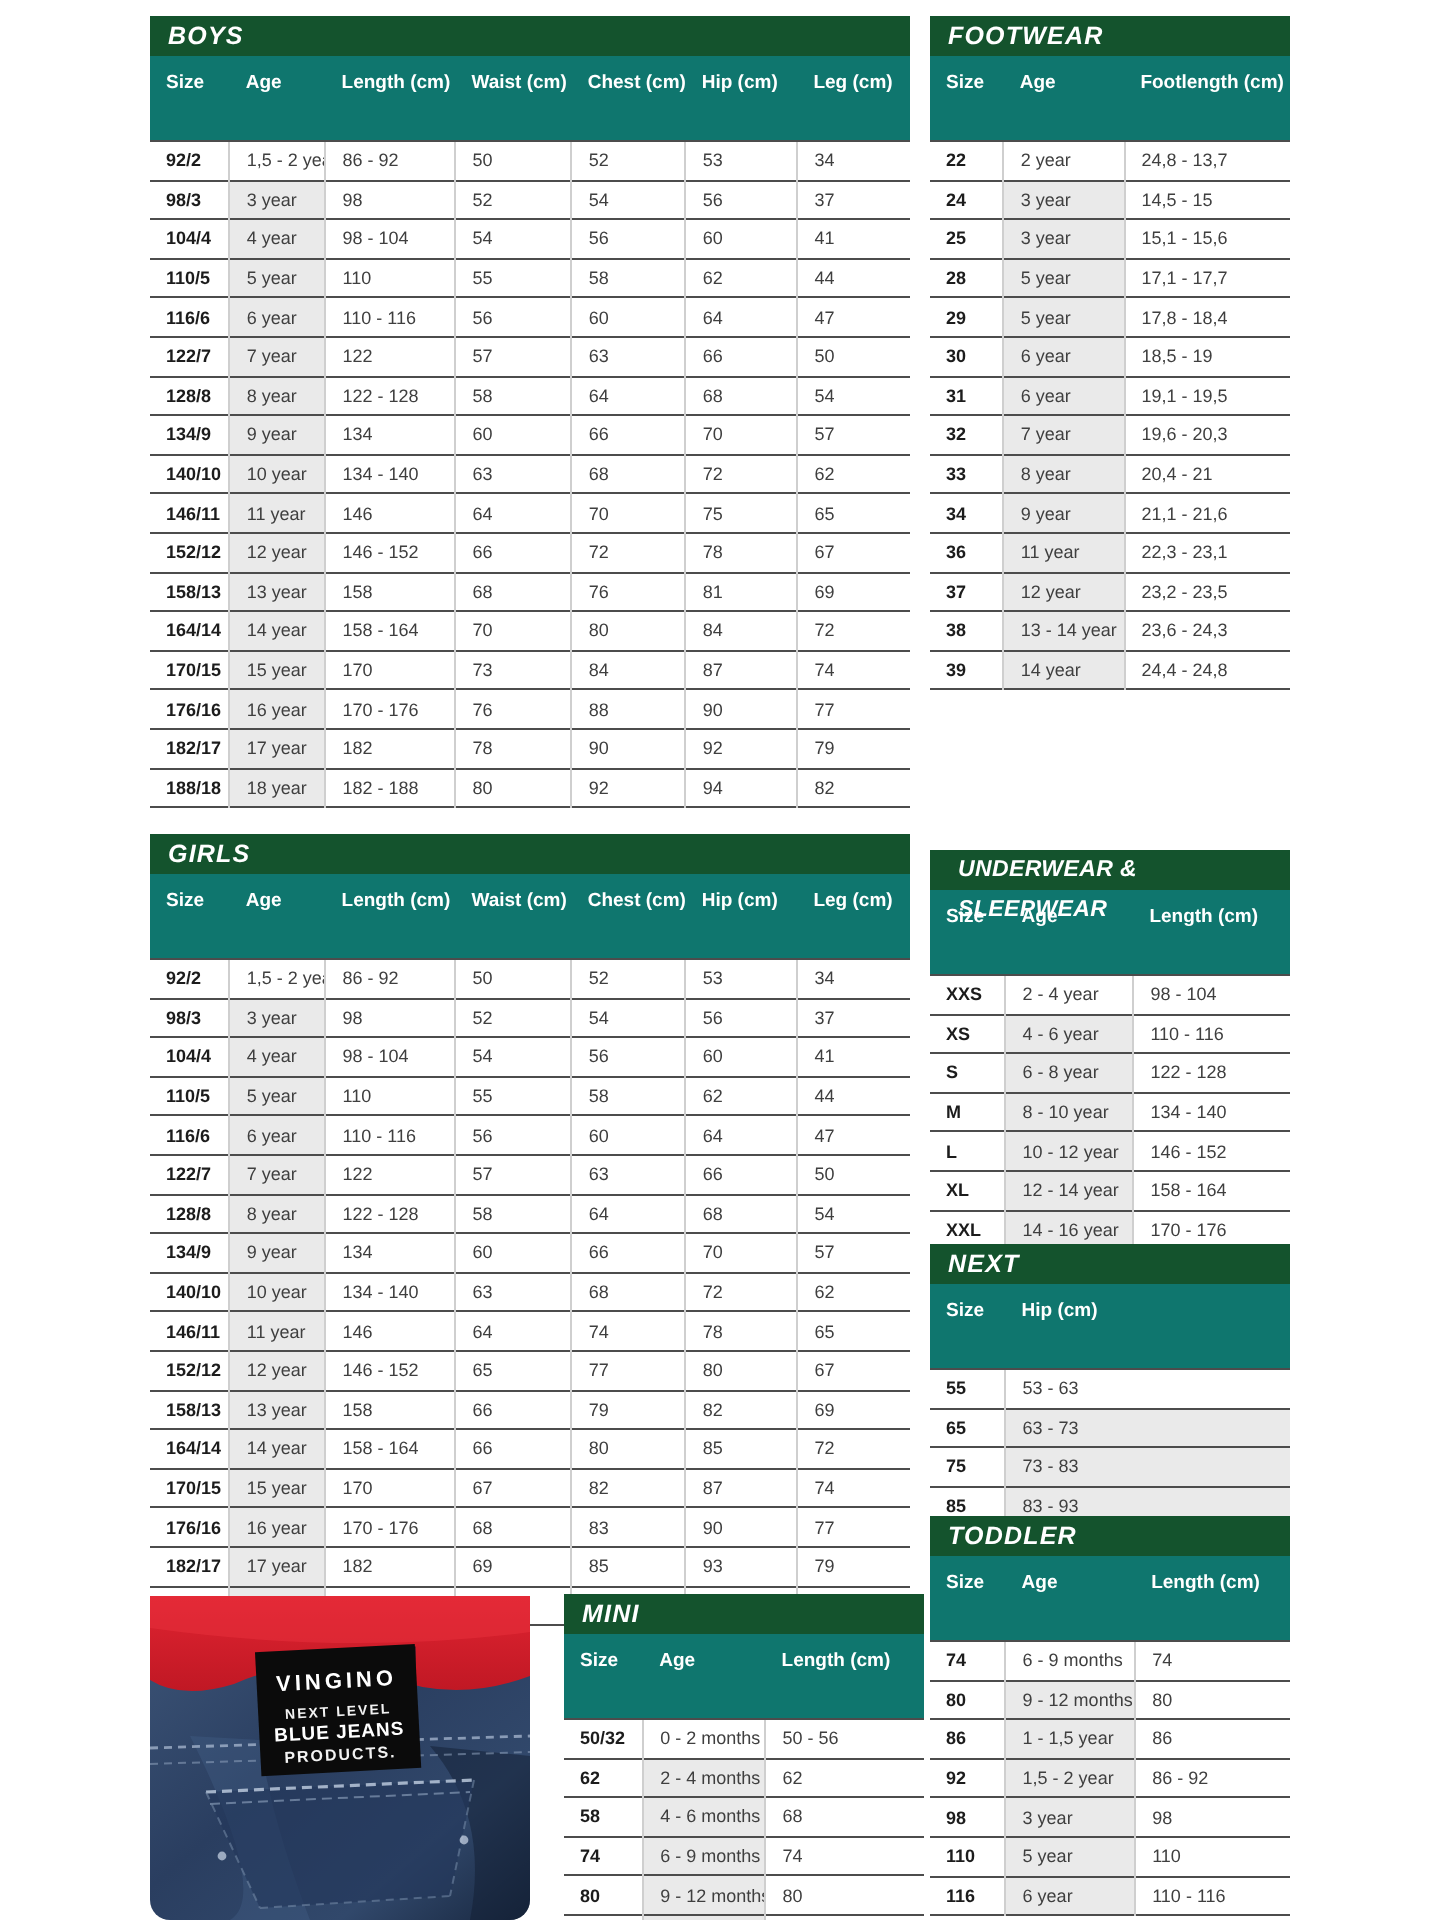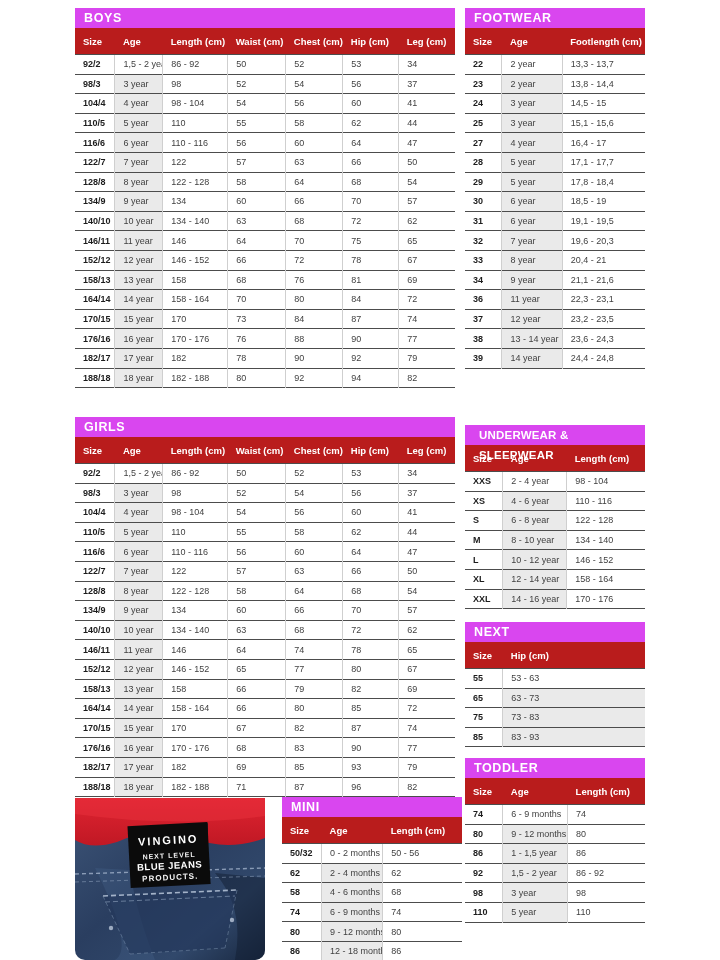--- a/index.html
+++ b/index.html
@@ -4,34 +4,34 @@
 <style>
   html, body { margin:0; padding:0; }
   body {
     width:720px; height:960px; position:relative; overflow:hidden;
     background:#ffffff;
     font-family:"Liberation Sans", sans-serif;
     -webkit-font-smoothing:antialiased;
   }
   .card { position:absolute; }
   .title-bar {
-    background:#d946ef; color:#ffffff;
-    font-weight:bold; 
+    background:#14532d; color:#ffffff;
+    font-weight:bold; font-style:italic;
     font-size:12.5px; letter-spacing:0.6px;
     height:20px; line-height:20px;
     padding-left:9px; box-sizing:border-box;
   }
   table {
     width:100%; border-collapse:collapse; table-layout:fixed;
     border-bottom:1px solid #4c4c4c;
   }
   th {
-    background:#b91c1c; color:#ffffff;
+    background:#0f766e; color:#ffffff;
     font-size:9.5px; font-weight:bold; text-align:left;
-    height:26px; padding:0 0 0 8px;
+    height:26px; padding:0 0 16px 8px;
     white-space:nowrap; overflow:hidden;
   }
   td {
     font-size:9px; color:#3f3f3f;
     height:18.6px; padding:0 0 0 8px;
     border-top:1px solid #4c4c4c;
     border-left:1px solid #cfcfcf;
     white-space:nowrap; overflow:hidden;
     background:#ffffff;
   }
@@ -429,41 +429,31 @@
         <tr>
           <th>Size</th>
           <th>Age</th>
           <th>Footlength (cm)</th>
         </tr>
       </thead>
       <tbody>
         <tr>
           <td>22</td>
           <td>2 year</td>
-          <td>13,3 - 13,7</td>
-        </tr>
-        <tr>
-          <td>23</td>
-          <td>2 year</td>
-          <td>13,8 - 14,4</td>
+          <td>24,8 - 13,7</td>
         </tr>
         <tr>
           <td>24</td>
           <td>3 year</td>
           <td>14,5 - 15</td>
         </tr>
         <tr>
           <td>25</td>
           <td>3 year</td>
           <td>15,1 - 15,6</td>
-        </tr>
-        <tr>
-          <td>27</td>
-          <td>4 year</td>
-          <td>16,4 - 17</td>
         </tr>
         <tr>
           <td>28</td>
           <td>5 year</td>
           <td>17,1 - 17,7</td>
         </tr>
         <tr>
           <td>29</td>
           <td>5 year</td>
           <td>17,8 - 18,4</td>
@@ -644,20 +634,25 @@
         </tr>
         <tr>
           <td>98</td>
           <td>3 year</td>
           <td>98</td>
         </tr>
         <tr>
           <td>110</td>
           <td>5 year</td>
           <td>110</td>
+        </tr>
+        <tr>
+          <td>116</td>
+          <td>6 year</td>
+          <td>110 - 116</td>
         </tr>
       </tbody>
     </table>
 </div>
 
 <div class="card mini-card">
   <div class="title-bar">MINI</div>
   <table>
       <colgroup>
         <col style="width: 22%;">

